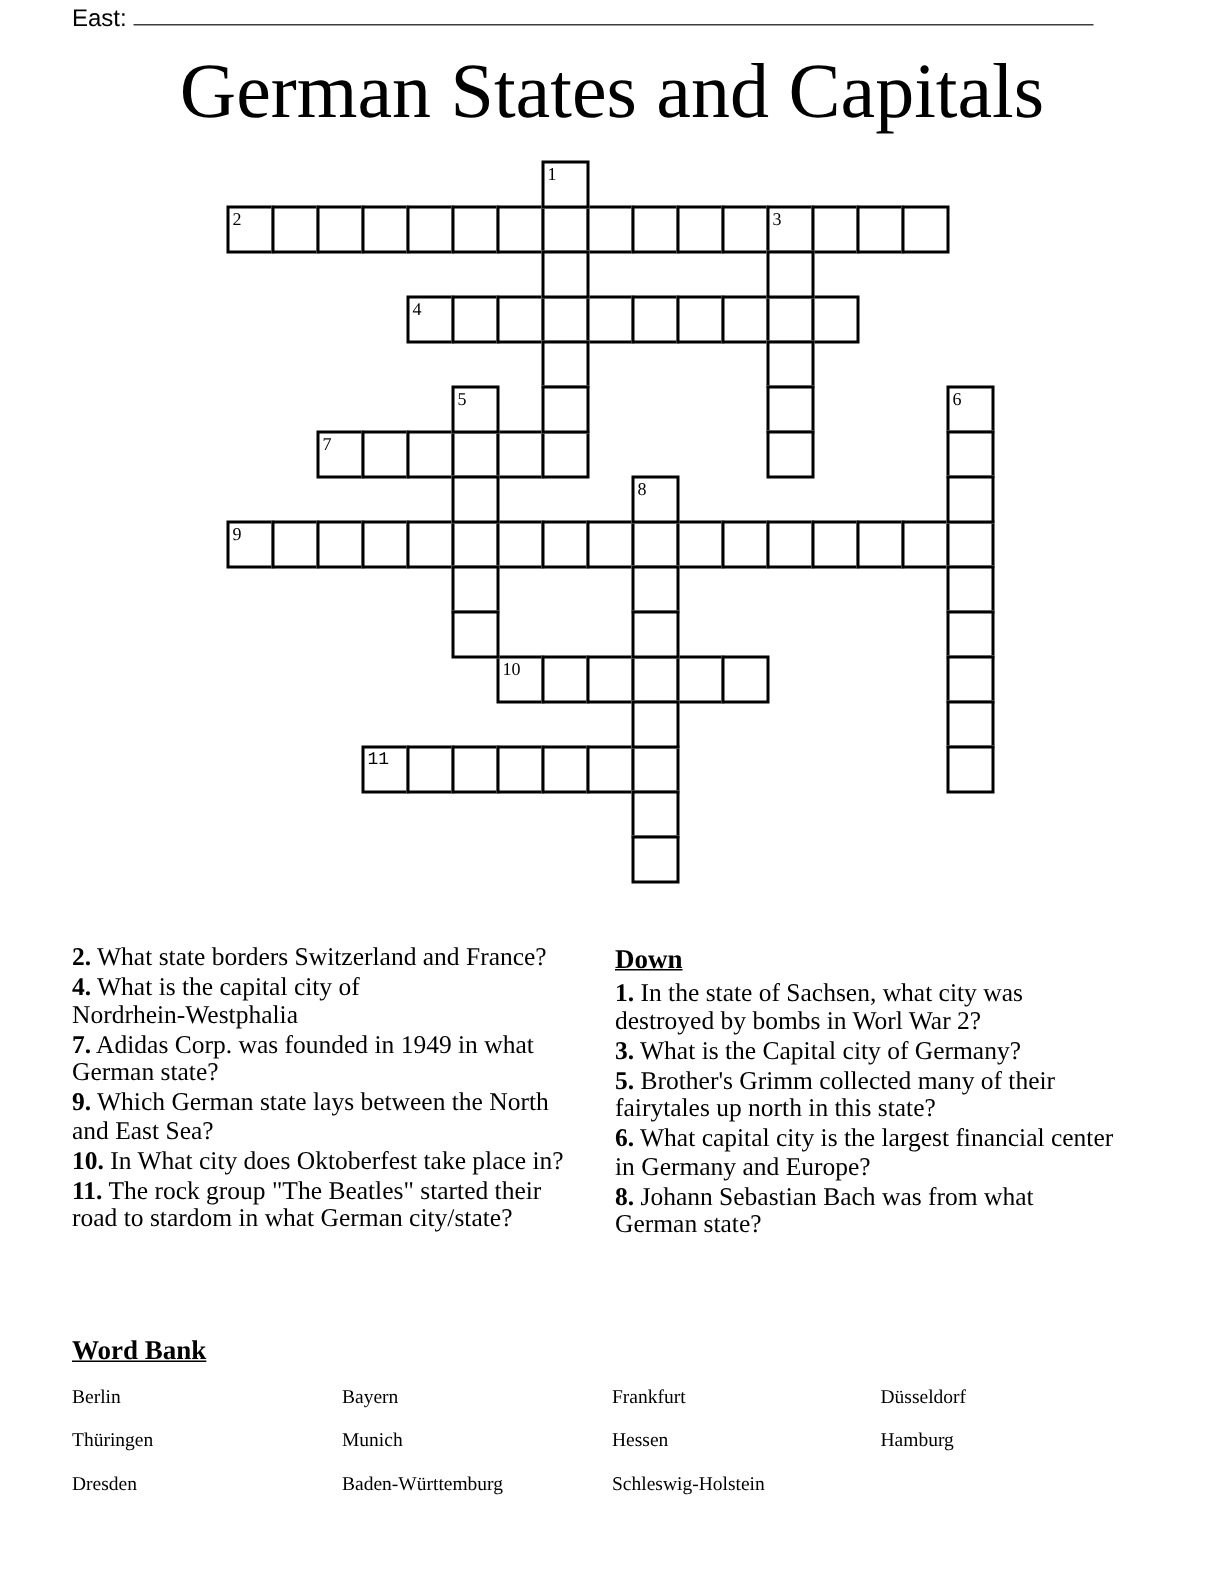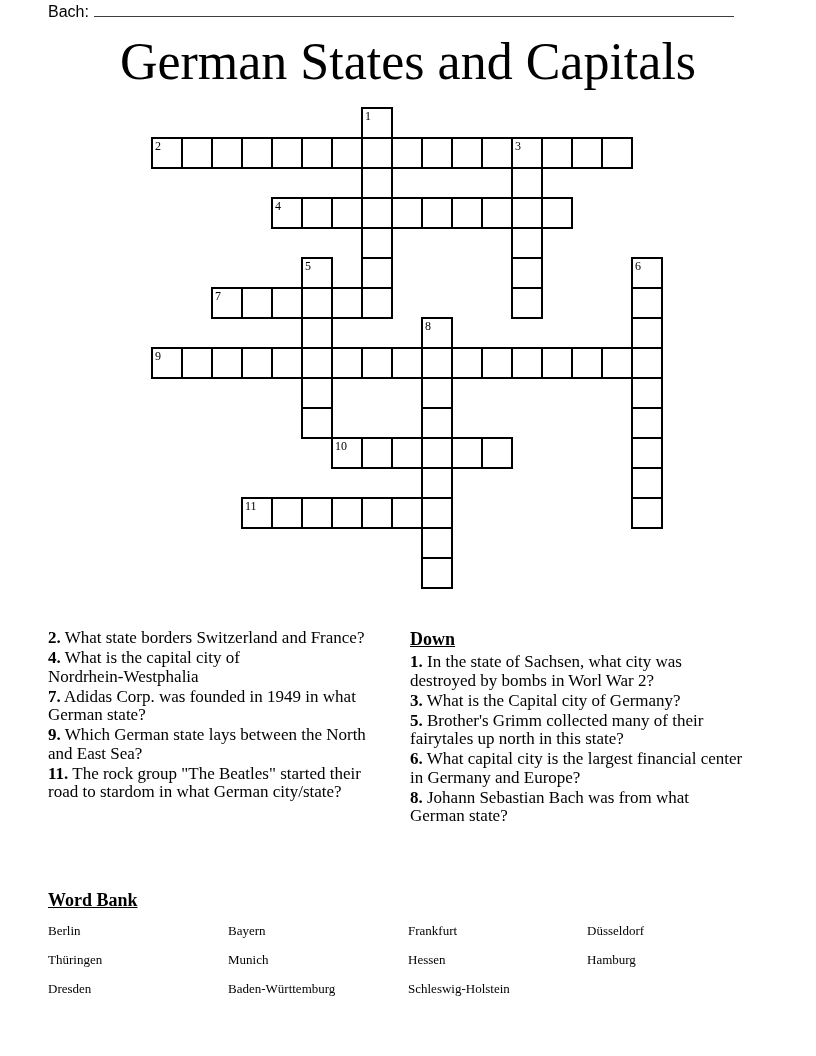--- a/index.html
+++ b/index.html
@@ -87,21 +87,21 @@
   #word-bank-grid{
     display:grid;
     grid-template-columns:180px 180px 179px auto;
     font-size:13px;line-height:29px;
   }
   .wb-item{white-space:nowrap;}
 </style>
 </head>
 <body>
 
-<div id="name-row"><span>Bach:</span><span id="name-underline"></span></div>
+<div id="name-row"><span>East:</span><span id="name-underline"></span></div>
 
 <h1 id="page-title">German States and Capitals</h1>
 
 <div id="crossword-grid">
     <div class="cell" style="left: -1px; top: 29px;"></div>
     <div class="cell" style="left: 29px; top: 29px;"></div>
     <div class="cell" style="left: 59px; top: 29px;"></div>
     <div class="cell" style="left: 89px; top: 29px;"></div>
     <div class="cell" style="left: 119px; top: 29px;"></div>
     <div class="cell" style="left: 149px; top: 29px;"></div>
@@ -190,32 +190,33 @@
     <span class="cellnum" style="left: 213px; top: 2px;">1</span>
     <span class="cellnum" style="left: 3px; top: 32px;">2</span>
     <span class="cellnum" style="left: 363px; top: 32px;">3</span>
     <span class="cellnum" style="left: 123px; top: 92px;">4</span>
     <span class="cellnum" style="left: 153px; top: 152px;">5</span>
     <span class="cellnum" style="left: 483px; top: 152px;">6</span>
     <span class="cellnum" style="left: 63px; top: 182px;">7</span>
     <span class="cellnum" style="left: 273px; top: 212px;">8</span>
     <span class="cellnum" style="left: 3px; top: 242px;">9</span>
     <span class="cellnum" style="left: 183px; top: 332px;">10</span>
-    <span class="cellnum" style="left: 93px; top: 392px;">11</span>
+    <span class="cellnum" style="left: 93px; top: 392px; font-family: Liberation Mono, monospace;">11</span>
   </div>
 
 <div id="clues-across" class="clue-col">
   <div id="across-list">
       <p class="clue"><b class="num">2.</b><span class="txt"> What state borders Switzerland and France?</span></p>
       <p class="clue"><b class="num">4.</b><span class="txt"> What is the capital city of
 Nordrhein-Westphalia</span></p>
       <p class="clue"><b class="num">7.</b><span class="txt"> Adidas Corp. was founded in 1949 in what
 German state?</span></p>
       <p class="clue"><b class="num">9.</b><span class="txt"> Which German state lays between the North
 and East Sea?</span></p>
+      <p class="clue"><b class="num">10.</b><span class="txt"> In What city does Oktoberfest take place in?</span></p>
       <p class="clue"><b class="num">11.</b><span class="txt"> The rock group "The Beatles" started their
 road to stardom in what German city/state?</span></p>
     </div>
 </div>
 
 <div id="clues-down" class="clue-col">
   <h2 class="clue-heading">Down</h2>
   <div id="down-list">
       <p class="clue"><b class="num">1.</b><span class="txt"> In the state of Sachsen, what city was
 destroyed by bombs in Worl War 2?</span></p>

